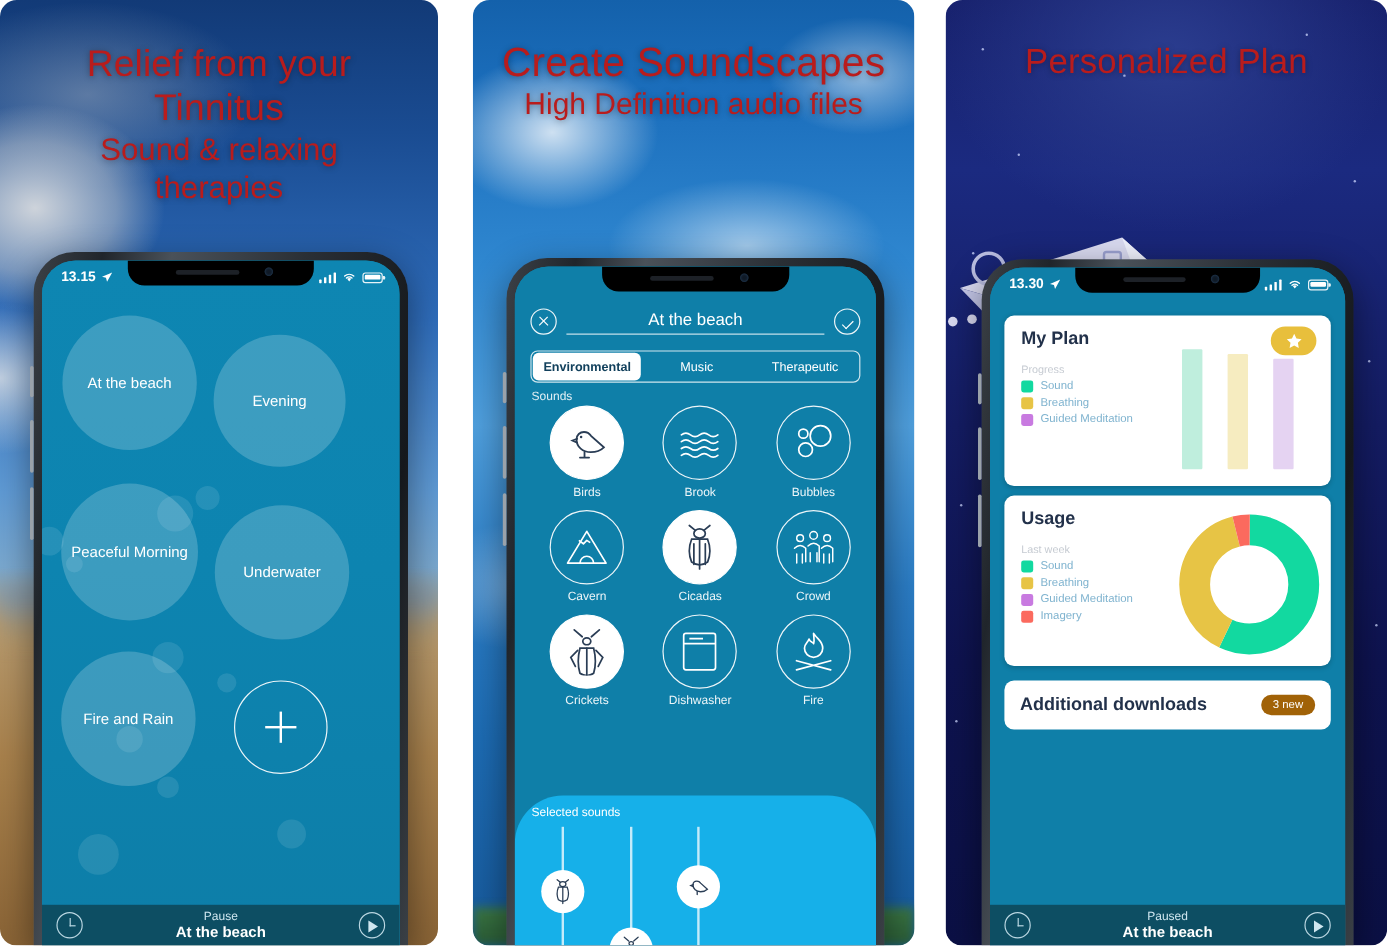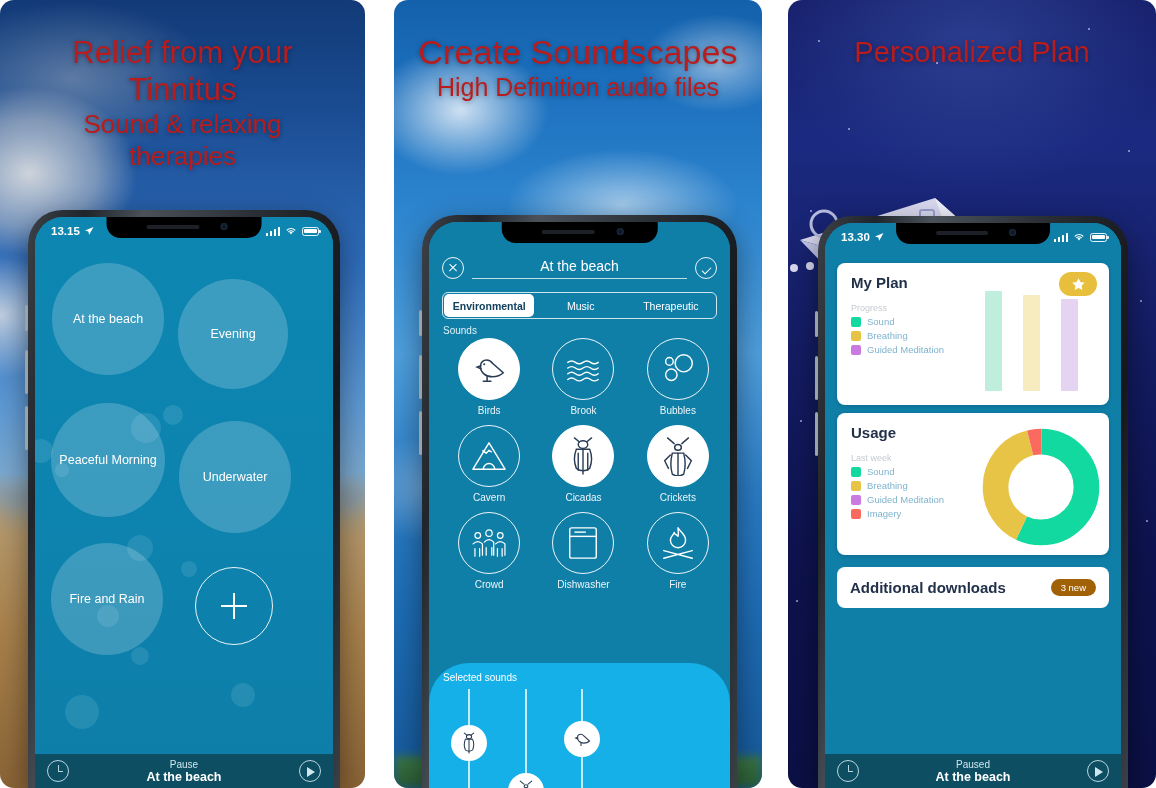--- a/index.html
+++ b/index.html
@@ -338,43 +338,43 @@
                     <path d="M13 6 8 2M21 6l5-4"></path>
                   <path d="M10 14q-4 10 0 20 7 5 14 0 4-10 0-20z"></path>
                     <path d="M17 14v26"></path>
                   <path d="M12 18v18M22 18v18"></path>
                 </svg>
               </div>
               <div class="sndlbl">Cicadas</div>
             </div>
 
             <div class="sndcell">
+              <div class="sndic">
+                <svg width="40" height="30" viewBox="0 0 42 32" fill="none" stroke="#fff" stroke-width="1.3" stroke-linecap="round">
+                  <circle cx="9" cy="8" r="3"></circle>
+                    <circle cx="21" cy="5.5" r="3.4"></circle>
+                    <circle cx="33" cy="8" r="3"></circle>
+                  <path d="M4 17q5-5 10 0v12M16 15q5-5 10 0v14M28 17q5-5 10 0v12"></path>
+                  <path d="M6 22v8M11 22v8M18 21v8M24 21v8M30 22v8M35 22v8"></path>
+                </svg>
+              </div>
+              <div class="sndlbl">Crowd</div>
+            </div>
+
+            <div class="sndcell">
               <div class="sndic filled">
                 <svg width="34" height="40" viewBox="0 0 34 42" fill="none" stroke="#2a3d55" stroke-width="1.5" stroke-linecap="round">
                   <path d="M13 8 6 2M21 8l7-6"></path>
                     <ellipse cx="17" cy="12" rx="3.5" ry="3"></ellipse>
                   <path d="M11 18q-3 12 0 22 6 4 12 0 3-10 0-22z"></path>
                     <path d="M17 18v24"></path>
                   <path d="M9 20 3 26l4 8M25 20l6 6-4 8"></path>
                 </svg>
               </div>
               <div class="sndlbl">Crickets</div>
-            </div>
-
-            <div class="sndcell">
-              <div class="sndic">
-                <svg width="40" height="30" viewBox="0 0 42 32" fill="none" stroke="#fff" stroke-width="1.3" stroke-linecap="round">
-                  <circle cx="9" cy="8" r="3"></circle>
-                    <circle cx="21" cy="5.5" r="3.4"></circle>
-                    <circle cx="33" cy="8" r="3"></circle>
-                  <path d="M4 17q5-5 10 0v12M16 15q5-5 10 0v14M28 17q5-5 10 0v12"></path>
-                  <path d="M6 22v8M11 22v8M18 21v8M24 21v8M30 22v8M35 22v8"></path>
-                </svg>
-              </div>
-              <div class="sndlbl">Crowd</div>
             </div>
 
             <div class="sndcell">
               <div class="sndic">
                 <svg width="34" height="36" viewBox="0 0 34 38" fill="none" stroke="#fff" stroke-width="1.5">
                   <rect x="3" y="3" width="28" height="32" rx="2"></rect>
                     <path d="M3 12h28"></path>
                     <path d="M8 7.5h12"></path>
                 </svg>
               </div>

